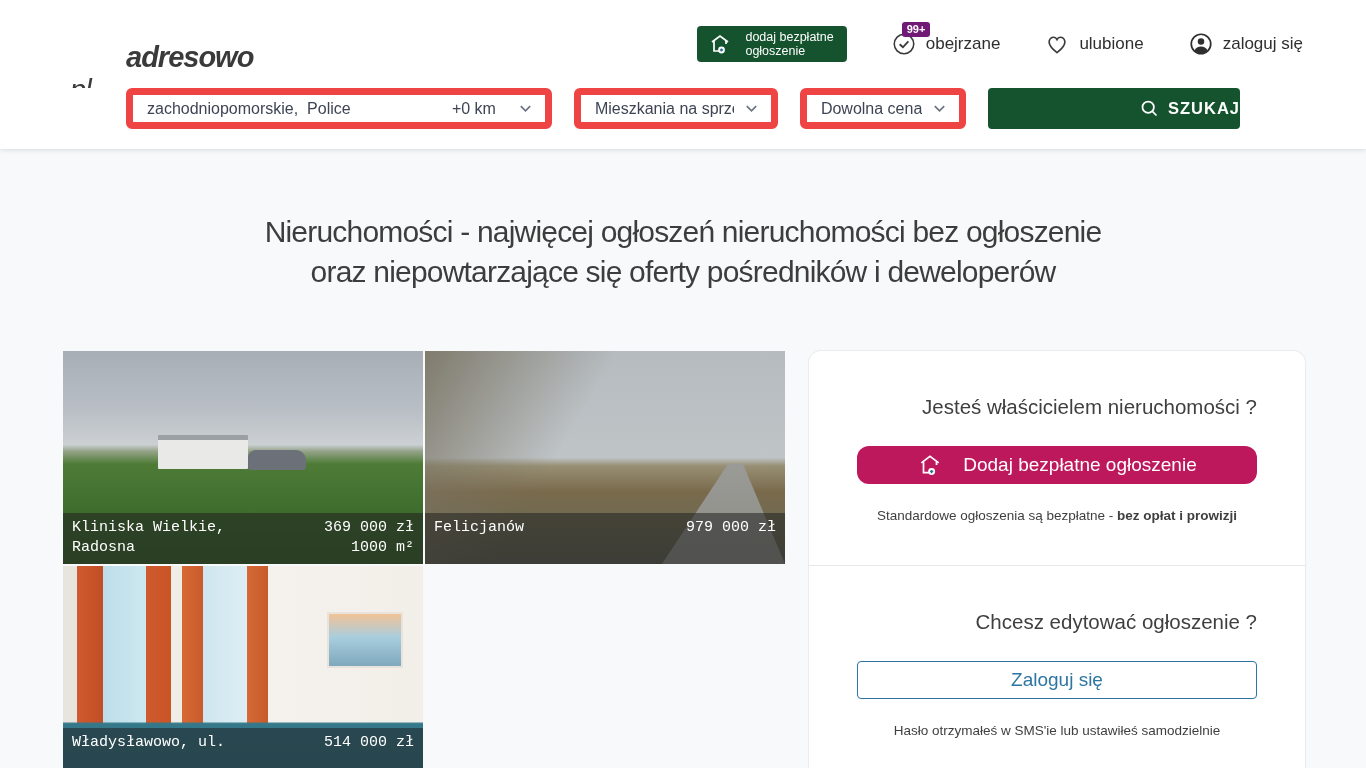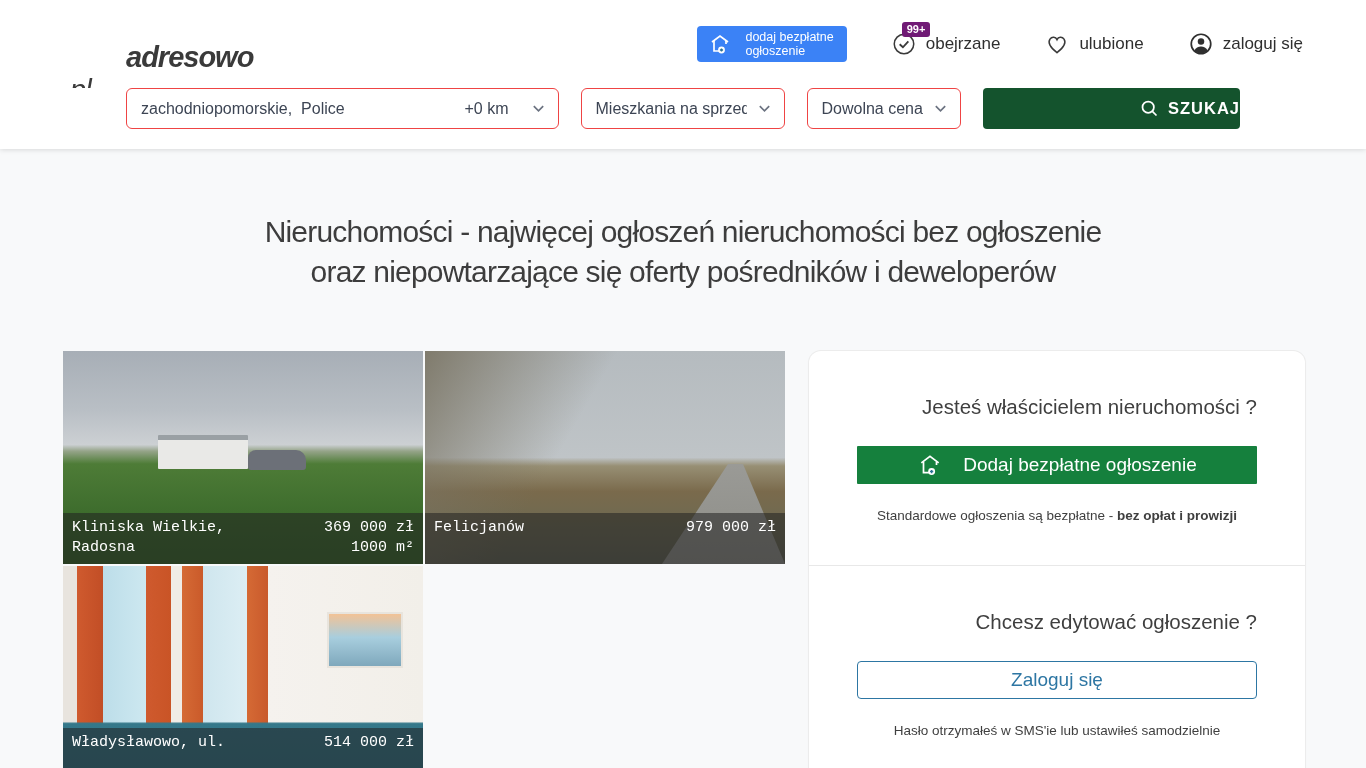--- a/index.html
+++ b/index.html
@@ -10,35 +10,35 @@
   .topbar { background:#fff; padding:0 63px; box-shadow:0 1px 5px rgba(0,0,0,0.13); position:relative; z-index:5; }
   .topbar-inner { height:88px; display:flex; align-items:center; justify-content:space-between; }
 
   .logo { font-style:italic; font-size:29px; letter-spacing:-1px; cursor:pointer; }
   .logo .main { font-weight:bold; color:#3a3a3a; }
   .logo .dot { font-weight:bold; color:#c43a36; }
   .logo .tld { font-weight:400; color:#3a3a3a; }
 
   .hdr-right { display:flex; align-items:center; gap:44px; }
 
-  .btn-add { display:flex; align-items:center; gap:12px; background:#3b82f6; color:#fff;
+  .btn-add { display:flex; align-items:center; gap:12px; background:#14532d; color:#fff;
     border:none; border-radius:4px; padding:5px 13px 5px 10px; height:36px; cursor:pointer;
     font-family:inherit; }
   .btn-add .txt { font-size:12.5px; line-height:14px; text-align:left; }
 
   .nav-item { display:flex; align-items:center; gap:9px; cursor:pointer; }
   .nav-item .lbl { font-size:17px; color:#2f2f2f; }
   .icon-wrap { position:relative; width:26px; height:26px; display:flex; align-items:center; justify-content:center; }
   .badge { position:absolute; top:-9px; left:11px; background:#701a75; color:#fff; font-size:11px;
     font-weight:bold; padding:1px 5px 2px; border-radius:3px; line-height:12px; }
 
   
   .searchrow { display:flex; align-items:center; gap:22px; padding:0 63px 20px; background:#fff;
     position:relative; z-index:5; }
-  .field { height:41px; border:1px solid #ef4444; border-radius:6px; background:#fff;
+  .field { height:41px; border:7px solid #ef4444; border-radius:6px; background:#fff;
     display:flex; align-items:center; font-size:16px; color:#3d4554; }
   .loc-box { width:500px; padding:0 12px 0 14px; justify-content:space-between; }
   .loc-input { border:none; outline:none; flex:1; font-size:16px; color:#3d4554;
     font-family:inherit; background:transparent; }
   .radius { display:flex; align-items:center; gap:12px; color:#3d4554; cursor:pointer; white-space:nowrap; }
   .sel { padding:0 12px 0 14px; justify-content:space-between; cursor:pointer; }
   .sel .val { overflow:hidden; white-space:nowrap; }
   .sel-category { width:204px; }
   .sel-price { width:168px; }
   .chev { flex:0 0 auto; margin-left:10px; }
@@ -83,21 +83,21 @@
     linear-gradient(90deg,#e8e4de 0%,#e8e4de 4%,#cf5a2e 4%,#c24e26 11%,#bcdde9 11%,#cde8f0 23%,#cf5a2e 23%,#c95426 30%,#f0ece6 30%,#f0ece6 33%,#d56a35 33%,#ca5a2a 39%,#cfe6ee 39%,#dceef4 51%,#d56a35 51%,#c95a2c 57%,#f5f2ee 57%,#f2efe9 100%); }
   .photo-4 .art { position:absolute; right:22px; top:48px; width:72px; height:52px;
     background:linear-gradient(180deg,#f2c296 0%,#a8cede 45%,#7fa8bc 100%); box-shadow:0 0 0 2px #e8e4dd; }
 
   
   .sidebar { width:496px; margin-left:24px; background:#fff; border-radius:12px;
     box-shadow:0 0 0 1px #ececec, 0 1px 3px rgba(0,0,0,0.04); }
   .side-sec { padding:44px 48px 42px; text-align:center; }
   .side-sec + .side-sec { border-top:1px solid #e8e8e8; }
   .side-title { font-size:20.5px; font-weight:400; color:#3f3f3f;text-align:right; }
-  .btn-owner { margin-top:27px; width:400px; height:38px; background:#15803d; border:none; border-radius:1px;
+  .btn-owner { margin-top:27px; width:400px; height:38px; background:#be185d; border:none; border-radius:12px;
     color:#fff; font-size:19px; display:flex; align-items:center; justify-content:center; gap:20px;
     cursor:pointer; font-family:inherit; margin-left:auto; margin-right:auto; }
   .side-note { margin-top:24px; font-size:13.5px; color:#3f3f3f; }
   .side-note b { font-weight:bold; }
   .btn-login { margin-top:27px; width:400px; height:38px; background:#fff; border:1px solid #2d76a3;
     border-radius:4px; color:#2d76a3; font-size:19px; cursor:pointer; font-family:inherit;
     display:block; margin-left:auto; margin-right:auto; }
 
   svg { display:block; }
 </style>

